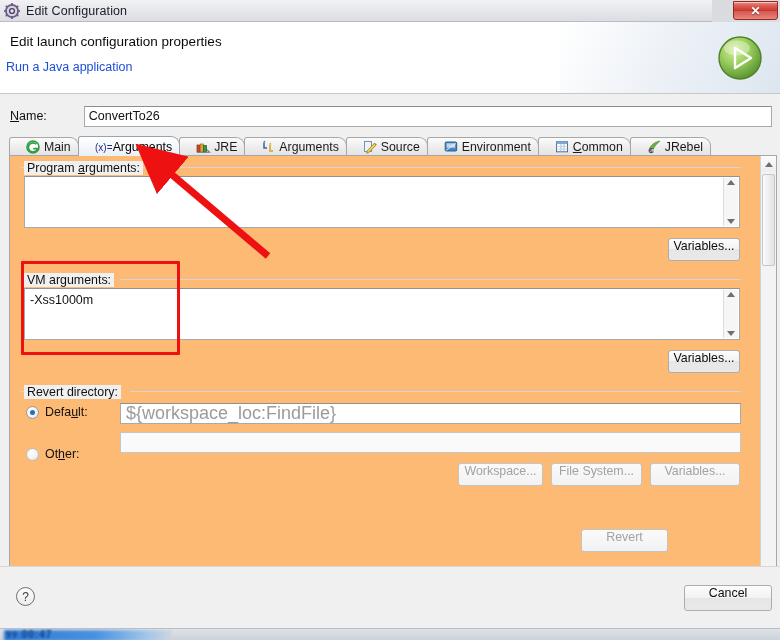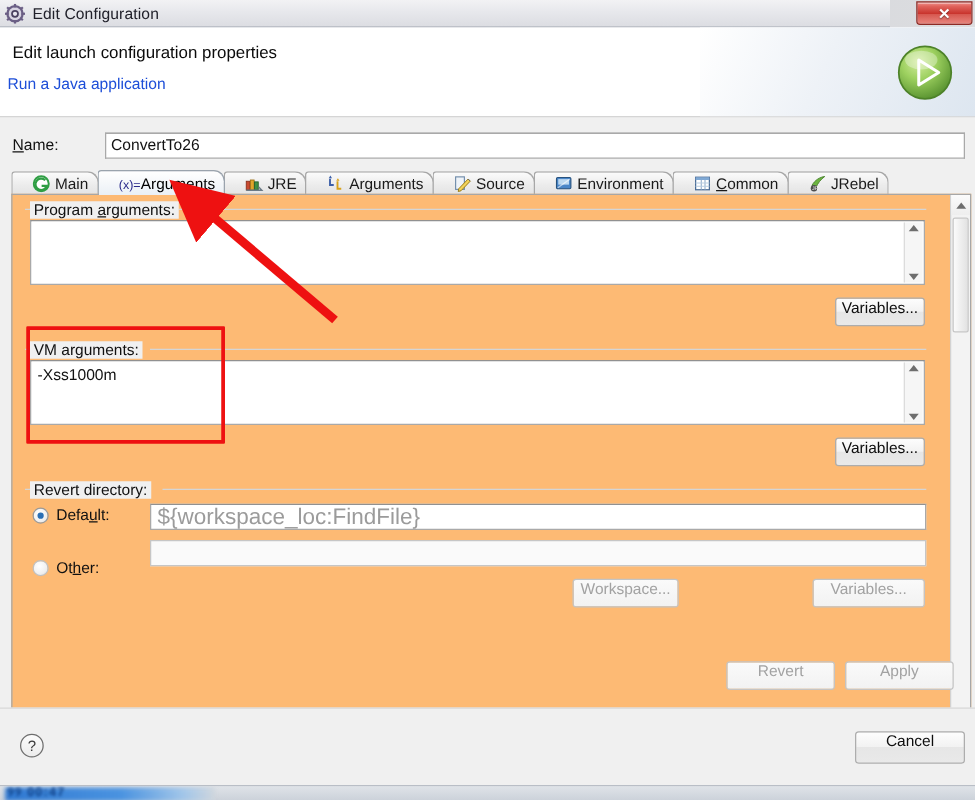--- a/index.html
+++ b/index.html
@@ -465,42 +465,42 @@
           <span class="radio dim"></span>
           <span class="radio-lbl">Ot<span class="mnem">h</span>er:</span>
         </div>
         <div class="field empty" style="left:110px; top:276px; width:621px;">
           <span></span>
         </div>
 
         <div class="btn disabled" style="left:448px; top:307px; width:85px;">
           <span>Workspace...</span>
         </div>
+        <div class="btn disabled" style="left:541px; top:307px; width:91px;">
+          <span>File System...</span>
+        </div>
         <div class="btn disabled" style="left:640px; top:307px; width:90px;">
           <span>Variables...</span>
         </div>
 
       </div>
 
       <div class="vscroll">
         <div class="vs-btn vs-top">
           <span class="arrow-up"></span>
         </div>
         <div class="vs-thumb"></div>
         <div class="vs-btn vs-bot">
           <span class="arrow-dn"></span>
         </div>
       </div>
     </div>
 
     <div class="btn disabled" style="left:581px; top:435px; width:87px;">
       <span>Revert</span>
-    </div>
-    <div class="btn disabled" style="left:676px; top:435px; width:87px;">
-      <span>Apply</span>
     </div>
   </div>
 
   <div class="footer">
     <div class="help-icon">?</div>
     <div class="btn" style="left:684px; top:18px; width:88px; height:26px;">
       <span>Cancel</span>
     </div>
   </div>
 

